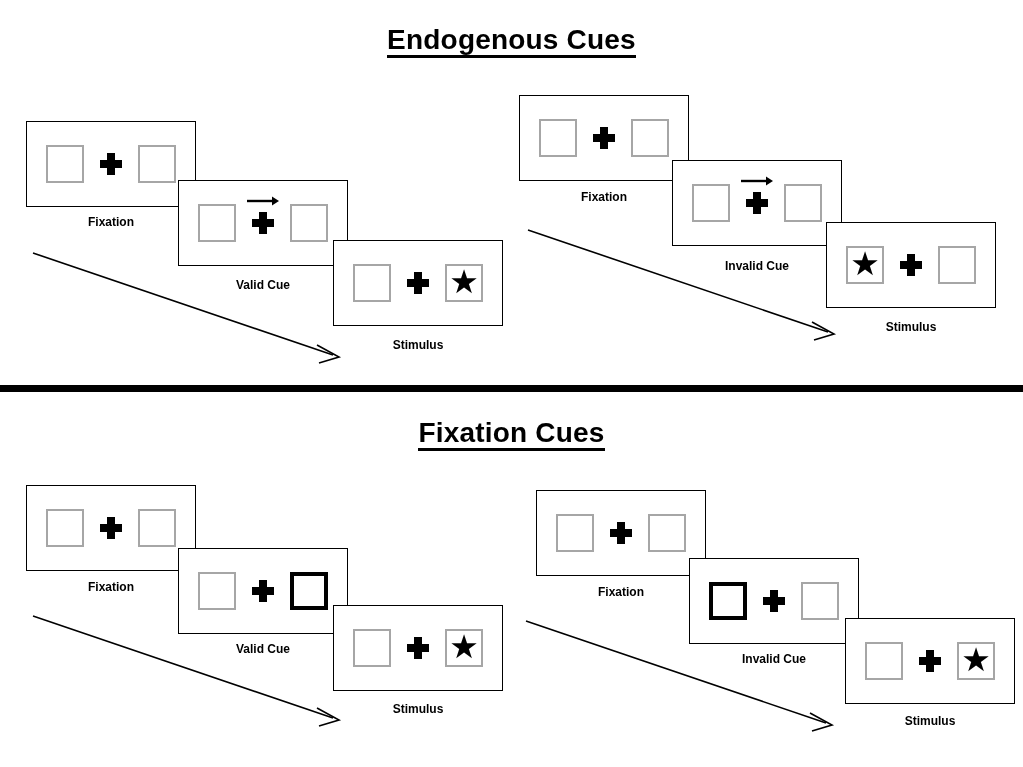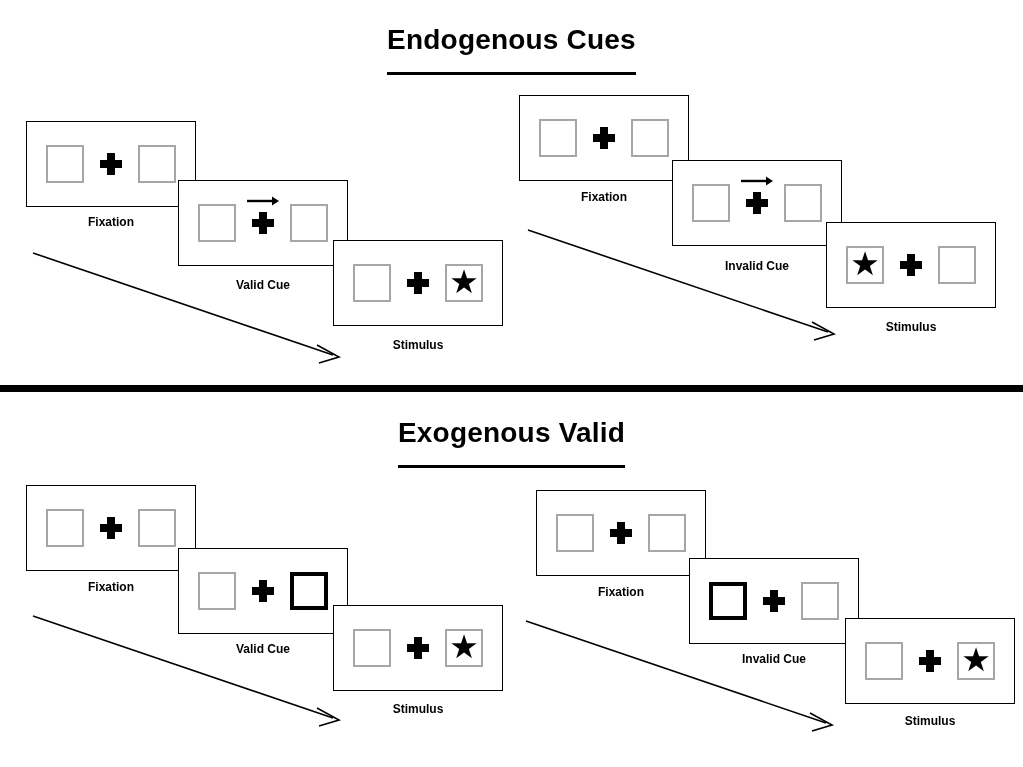--- a/index.html
+++ b/index.html
@@ -21,21 +21,21 @@
     position: absolute;
     width: 100%;
     left: 0;
     text-align: center;
     font-size: 28px;
     font-weight: bold;
     letter-spacing: 0.2px;
   }
   .section-title span {
     border-bottom: 3px solid #000;
-    padding-bottom: 17px;
+    padding-bottom: 0;
     margin-top: 20px;
   }
   #title-endogenous { top: 24px; }
   #title-exogenous  { top: 417px; }
 
   
   .divider {
     position: absolute;
     left: 0;
     width: 1023px;
@@ -210,21 +210,21 @@
 <div class="panel-label" style="left:826px; top:320px; width:170px;">Stimulus</div>
 
 <svg class="flow-arrow" style="left:520px; top:222px; width:330px; height:125px;" viewBox="0 0 330 125">
   <line x1="8" y1="8" x2="308" y2="110" stroke="#000" stroke-width="1.6"></line>
   <polyline points="292,100 314,112 294,118" fill="none" stroke="#000" stroke-width="1.6"></polyline>
 </svg>
 
 <div class="divider"></div>
 
 <div class="section-title" id="title-exogenous">
-  <span>Exogenous Valid</span>
+  <span>Fixation Cues</span>
 </div>
 
 <div class="panel" style="left:26px; top:485px; width:170px; height:86px;">
   <div class="panel-inner">
     <div class="pbox"></div>
     <div class="plus"></div>
     <div class="pbox"></div>
   </div>
 </div>
 <div class="panel-label" style="left:26px; top:580px; width:170px;">Fixation</div>

